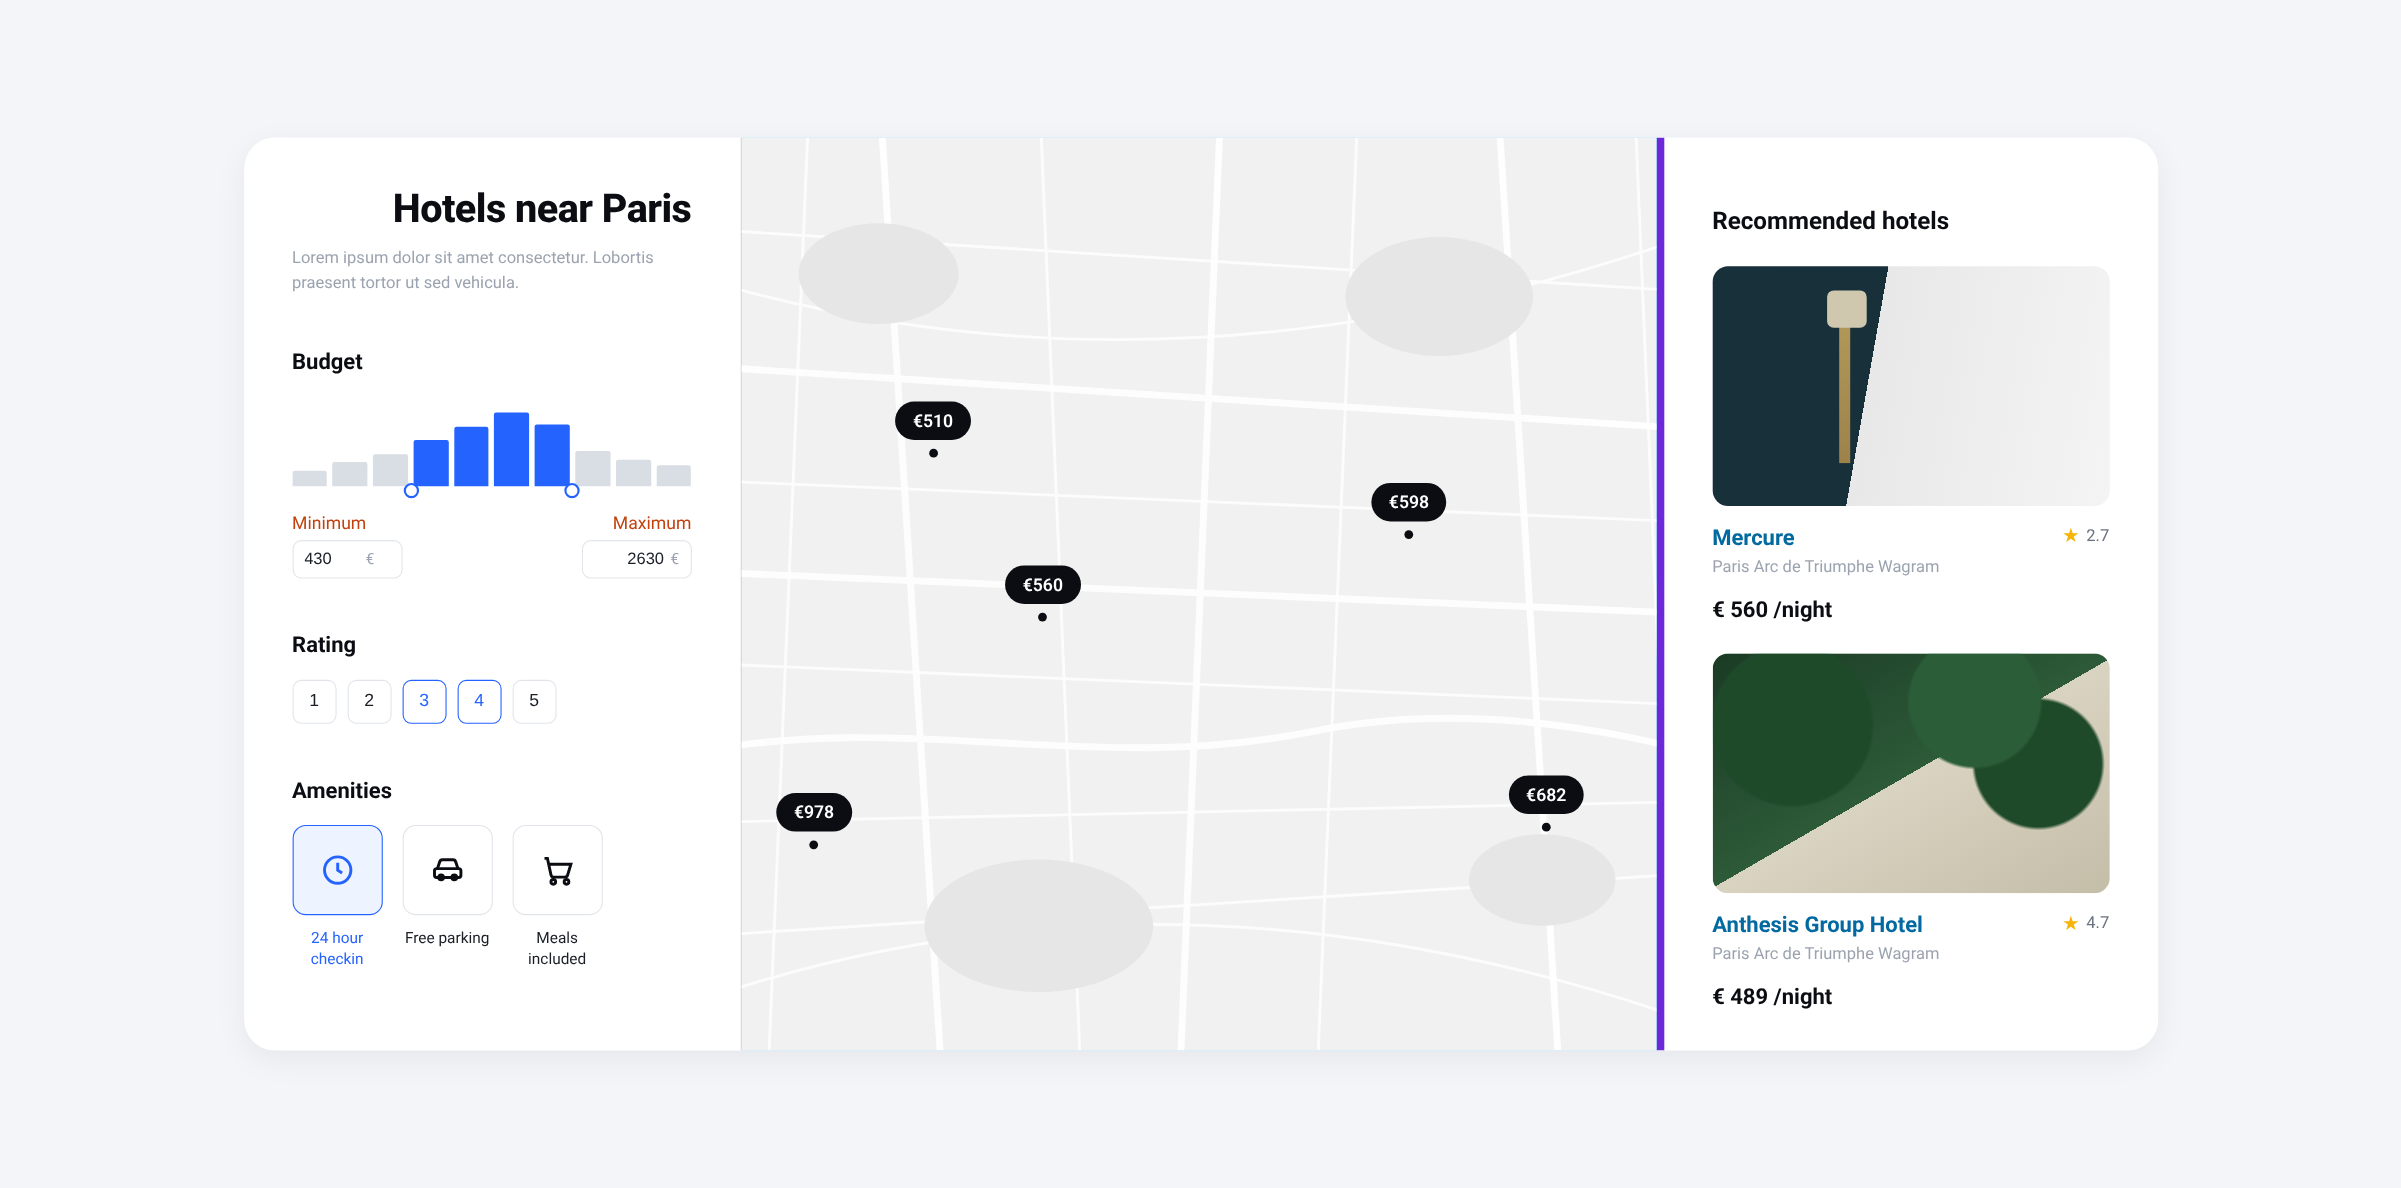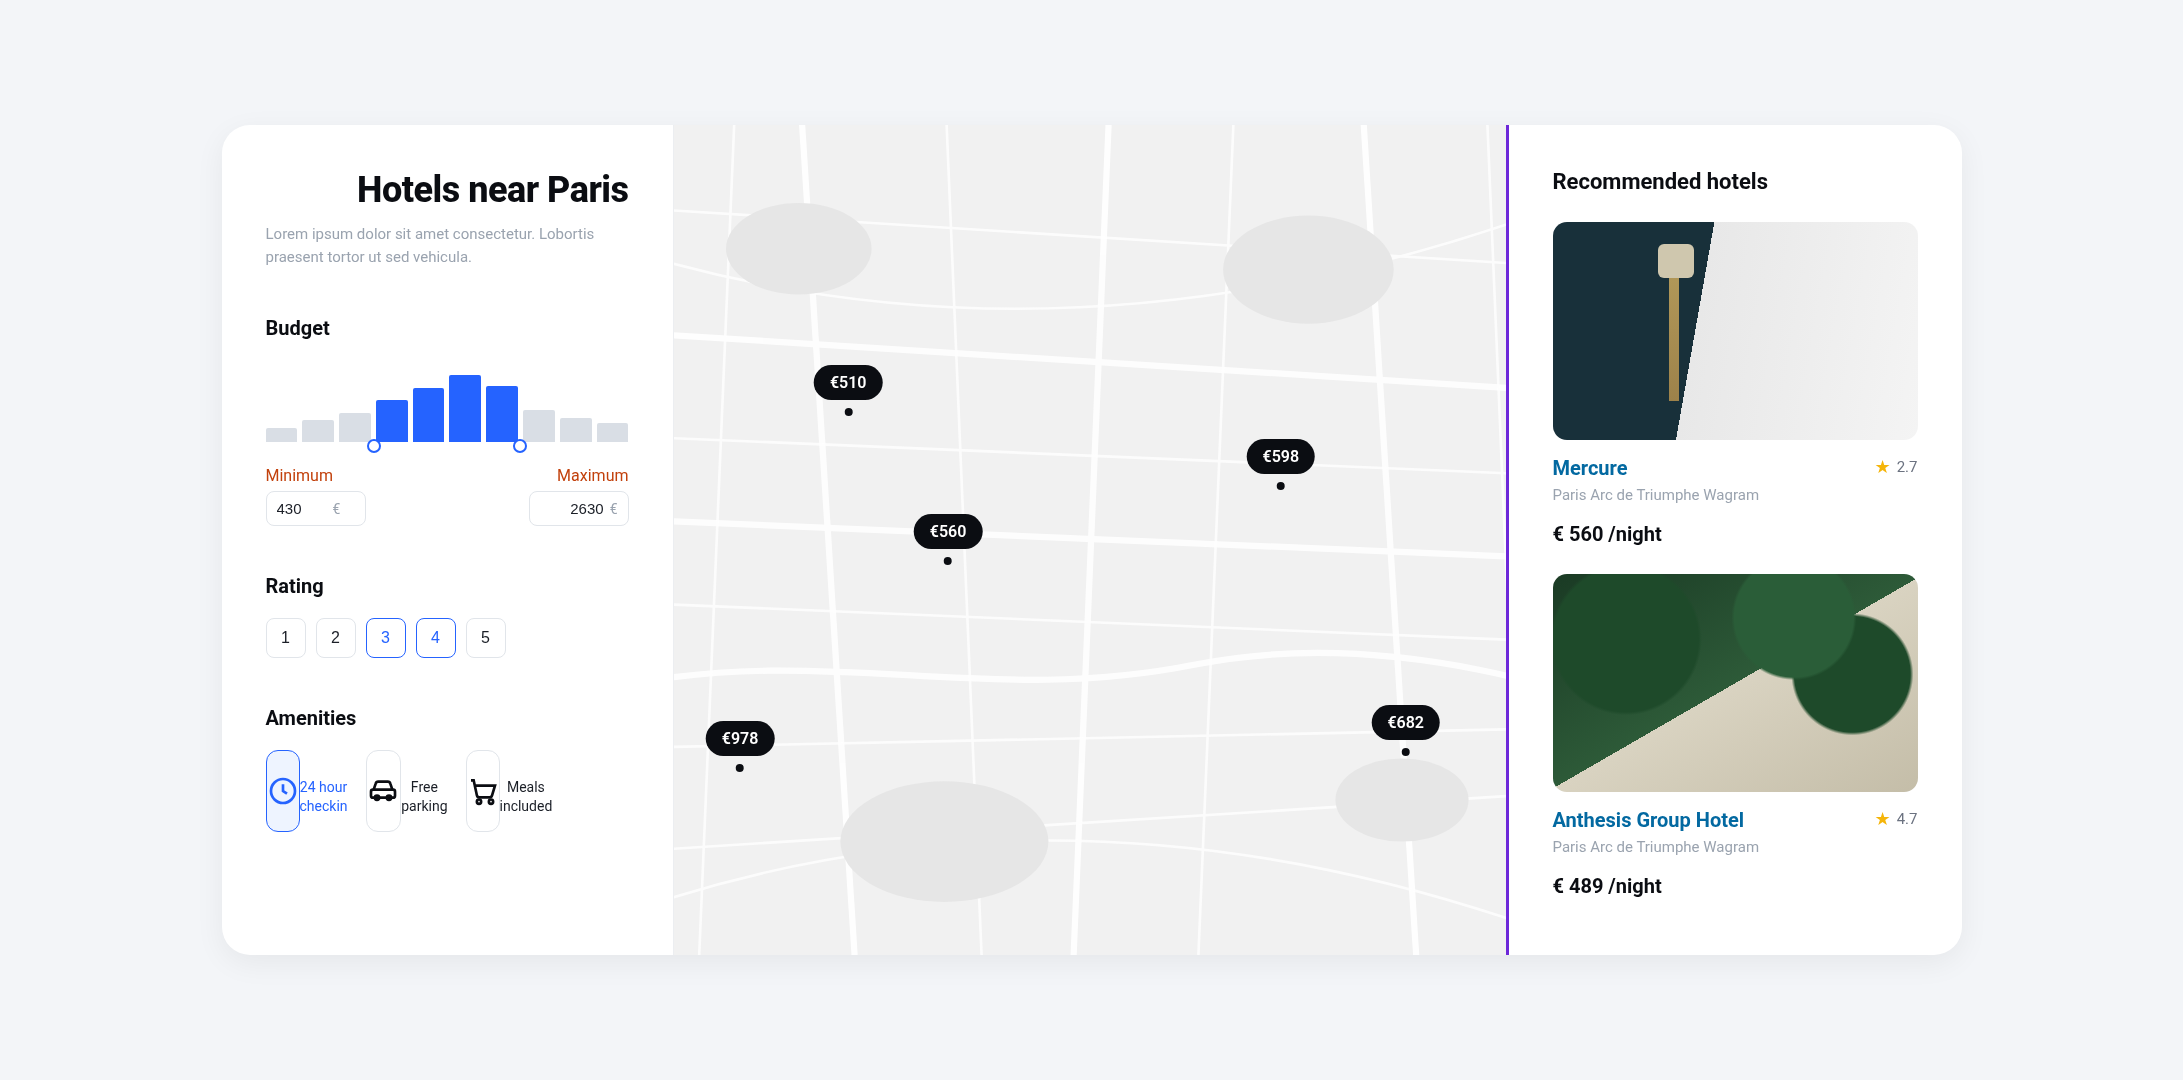--- a/index.html
+++ b/index.html
@@ -135,20 +135,21 @@
 }
 
 .amenities-row {
   display: flex;
   gap: 18px;
   margin-top: 20px;
 }
 .amenity {
   width: 82px;
   display: flex;
+  flex-direction: column;
   align-items: center;
 }
 .amenity-box {
   width: 82px; height: 82px;
   border: 1px solid #e1e5ea;
   border-radius: 12px;
   display: flex;
   align-items: center;
   justify-content: center;
   cursor: pointer;
@@ -197,22 +198,22 @@
 .pin-dot {
   width: 8px; height: 8px;
   background: #0b0d12;
   border-radius: 50%;
   margin-top: 8px;
 }
 
 
 .recommended {
   width: 456px;
-  padding: 44px 44px 0 44px;
-  border-left: 3px solid #6d28d9;
+  padding: 64px 44px 0 44px;
+  border-left: 7px solid #6d28d9;
   overflow: hidden;
 }
 .rec-heading {
   font-size: 22px;
   font-weight: 700;
   color: #0b0d12;
 }
 .hotel-card { margin-top: 28px; }
 .hotel-image {
   width: 100%;

